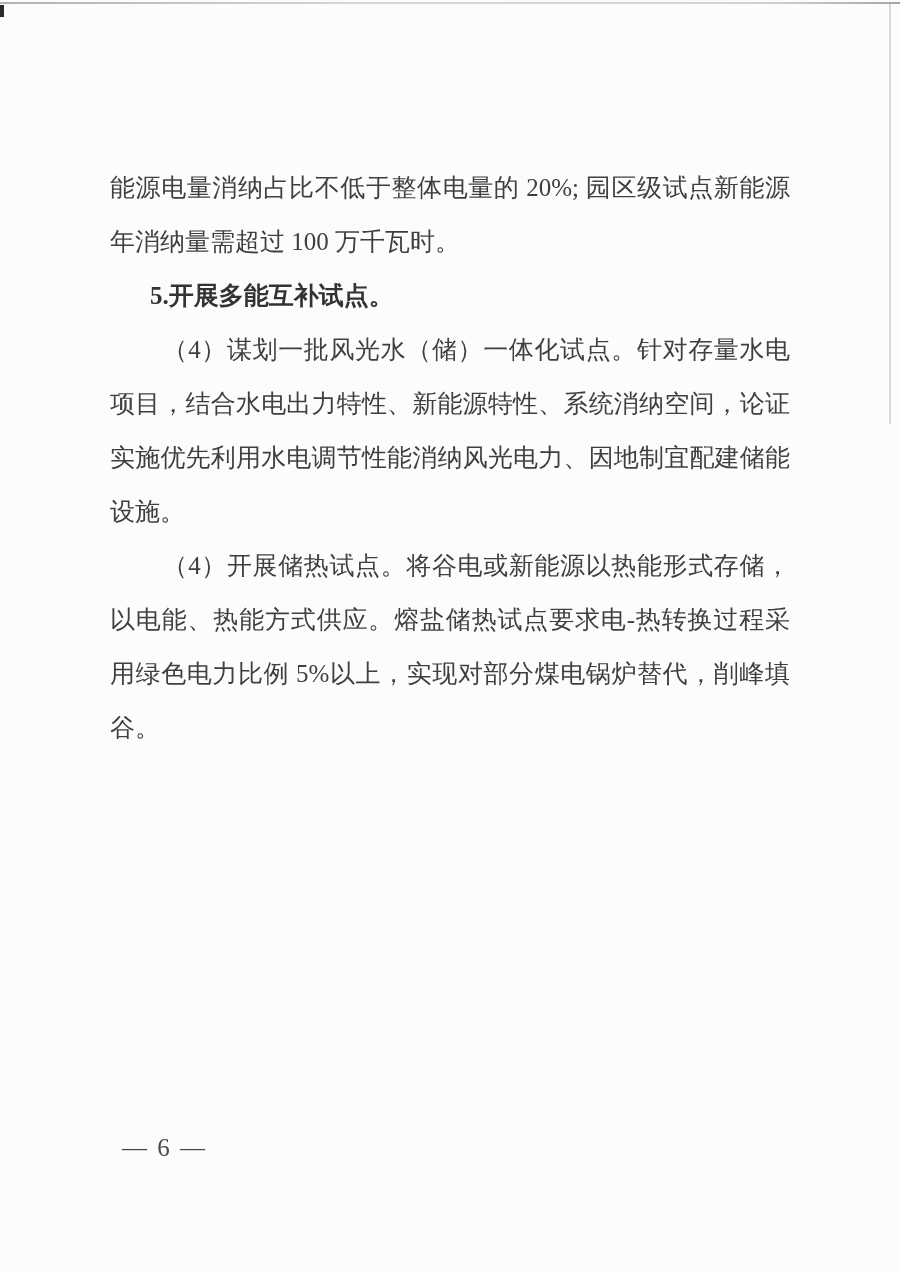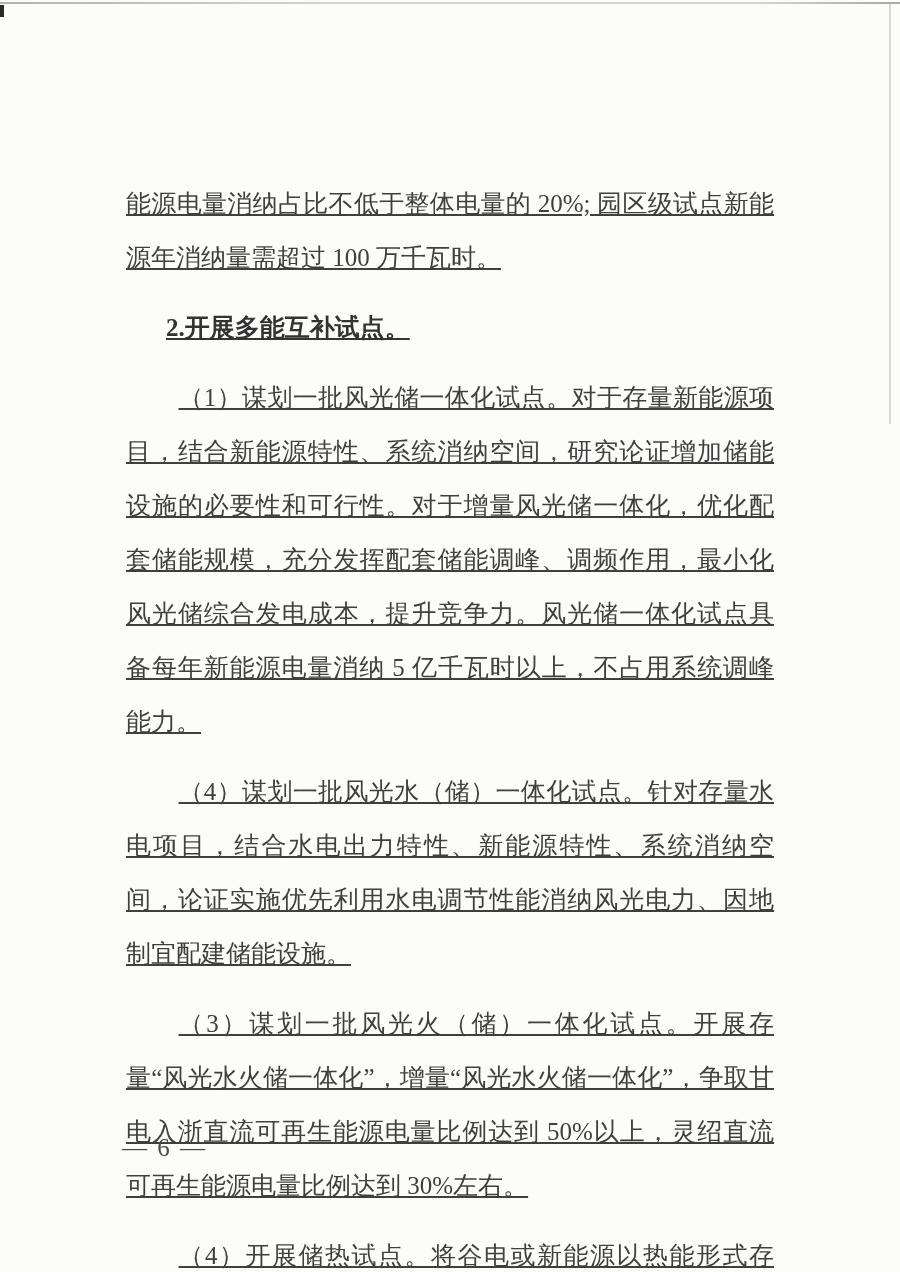--- a/index.html
+++ b/index.html
@@ -42,21 +42,21 @@
     position: absolute;
     left: 110px;
     top: 161px;
     width: 680px;
     font-size: 25px;
     line-height: 54px;
     color: #3f3f3f;
     text-align: justify;
     text-justify: inter-character;
   }
-  .content p { margin: 16px; padding: 0; text-decoration: underline; }
+  .content p { margin: 0; padding: 0; }
   .para-cont { text-indent: 0; }
   .para-heading {
     text-indent: 1.6em;
     font-weight: bold;
     color: #333333;
   }
   .para-body { text-indent: 2.1em; }
   .footer {
     position: absolute;
     left: 122px;
@@ -72,27 +72,25 @@
 <div class="page">
 
   <div class="scan-top-line"></div>
   <div class="scan-corner-mark"></div>
   <div class="scan-right-line"></div>
 
   <div class="content">
 
     <p class="para-cont">能源电量消纳占比不低于整体电量的 20%; 园区级试点新能源年消纳量需超过 100 万千瓦时。</p>
 
-    <p class="para-heading">2.开展多能互补试点。</p>
+    <p class="para-heading">5.开展多能互补试点。</p>
 
-    <p class="para-body">（1）谋划一批风光储一体化试点。对于存量新能源项目，结合新能源特性、系统消纳空间，研究论证增加储能设施的必要性和可行性。对于增量风光储一体化，优化配套储能规模，充分发挥配套储能调峰、调频作用，最小化风光储综合发电成本，提升竞争力。风光储一体化试点具备每年新能源电量消纳 5 亿千瓦时以上，不占用系统调峰能力。</p>
 
     <p class="para-body">（4）谋划一批风光水（储）一体化试点。针对存量水电项目，结合水电出力特性、新能源特性、系统消纳空间，论证实施优先利用水电调节性能消纳风光电力、因地制宜配建储能设施。</p>
 
-    <p class="para-body">（3）谋划一批风光火（储）一体化试点。开展存量“风光水火储一体化”，增量“风光水火储一体化”，争取甘电入浙直流可再生能源电量比例达到 50%以上，灵绍直流可再生能源电量比例达到 30%左右。</p>
 
     <p class="para-body">（4）开展储热试点。将谷电或新能源以热能形式存储，以电能、热能方式供应。熔盐储热试点要求电-热转换过程采用绿色电力比例 5%以上，实现对部分煤电锅炉替代，削峰填谷。</p>
 
   </div>
 
   <div class="footer">— 6 —</div>
 
 </div>
 
 </body></html>

